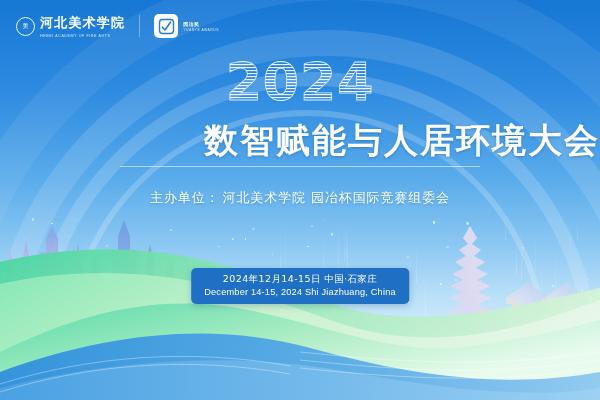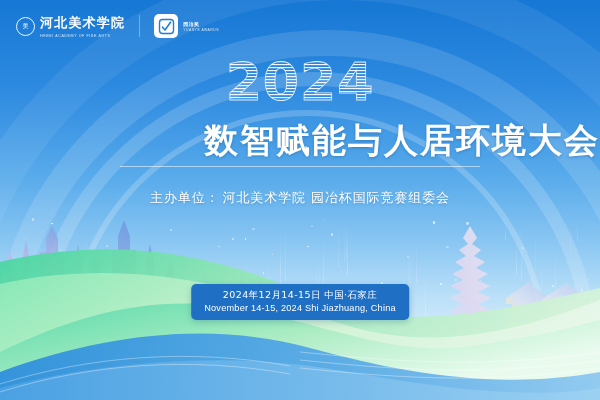--- a/index.html
+++ b/index.html
@@ -67,21 +67,21 @@
   }
   #organizer{
     margin-top:22px;font-size:13px;color:#ffffff;letter-spacing:0.9px;
     font-family:"DejaVu Sans","Liberation Sans",sans-serif;
     text-shadow:0 1px 2px rgba(12,70,130,0.3);
   }
   #organizer .org-names{margin-left:3px;}
 
   
   #date-badge{
-    position:absolute;left:50%;top:284px;transform:translateX(-50%);
+    position:absolute;left:50%;top:268px;transform:translateX(-50%);
     background:#1f6fc4;border-radius:5px;padding:5px 13px 6px;
     text-align:center;z-index:38;box-shadow:0 2px 6px rgba(16,70,125,0.25);
   }
   .date-cn{color:#ffffff;font-size:9.5px;letter-spacing:0.4px;line-height:1.35;
            font-family:"DejaVu Sans","Liberation Sans",sans-serif;white-space:nowrap;}
   .date-en{color:#ffffff;font-size:9.2px;letter-spacing:0.2px;line-height:1.35;white-space:nowrap;}
 </style>
 </head>
 <body>
 
@@ -349,16 +349,16 @@
   <div id="title-block">
     <div id="main-title">数智赋能与人居环境大会</div>
     <div id="subtitle-rule"></div>
     <div id="organizer">
       <span>主办单位：</span><span class="org-names">河北美术学院  园冶杯国际竞赛组委会</span>
     </div>
   </div>
 
   <div id="date-badge">
     <div class="date-cn">2024年12月14-15日  中国·石家庄</div>
-    <div class="date-en">November 14-15, 2024 Shi Jiazhuang, China</div>
+    <div class="date-en">December 14-15, 2024 Shi Jiazhuang, China</div>
   </div>
 
 </div>
 
 </body></html>

